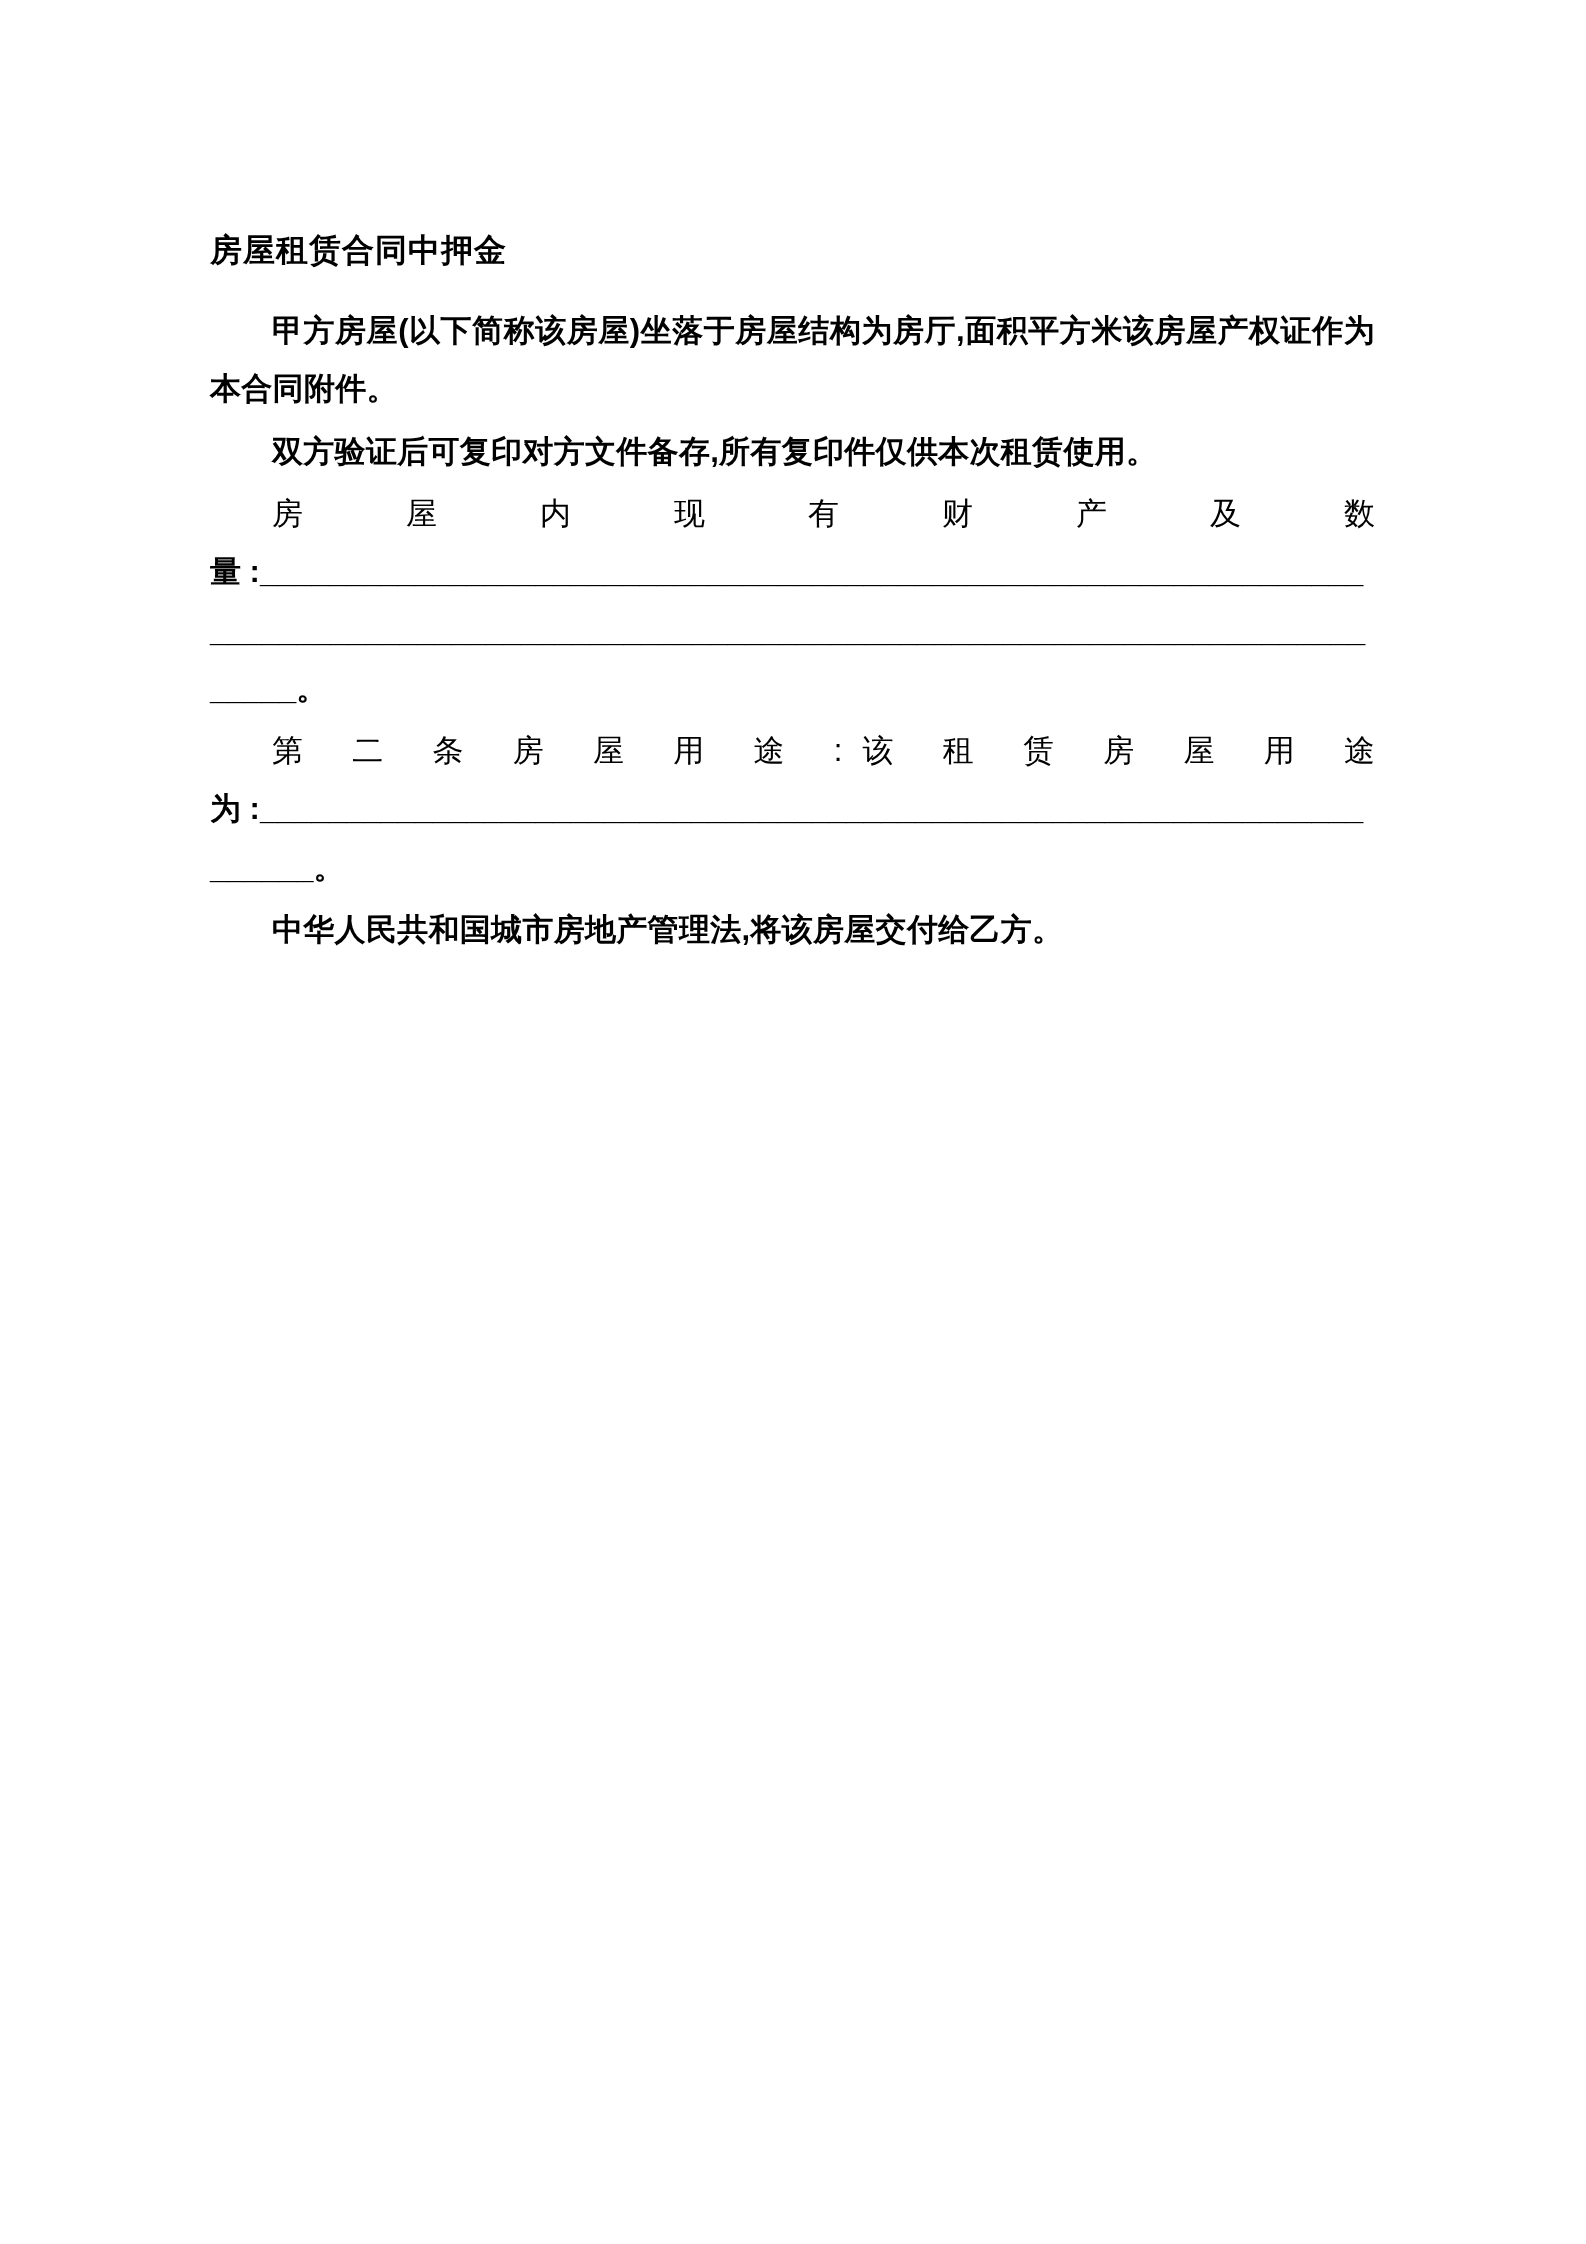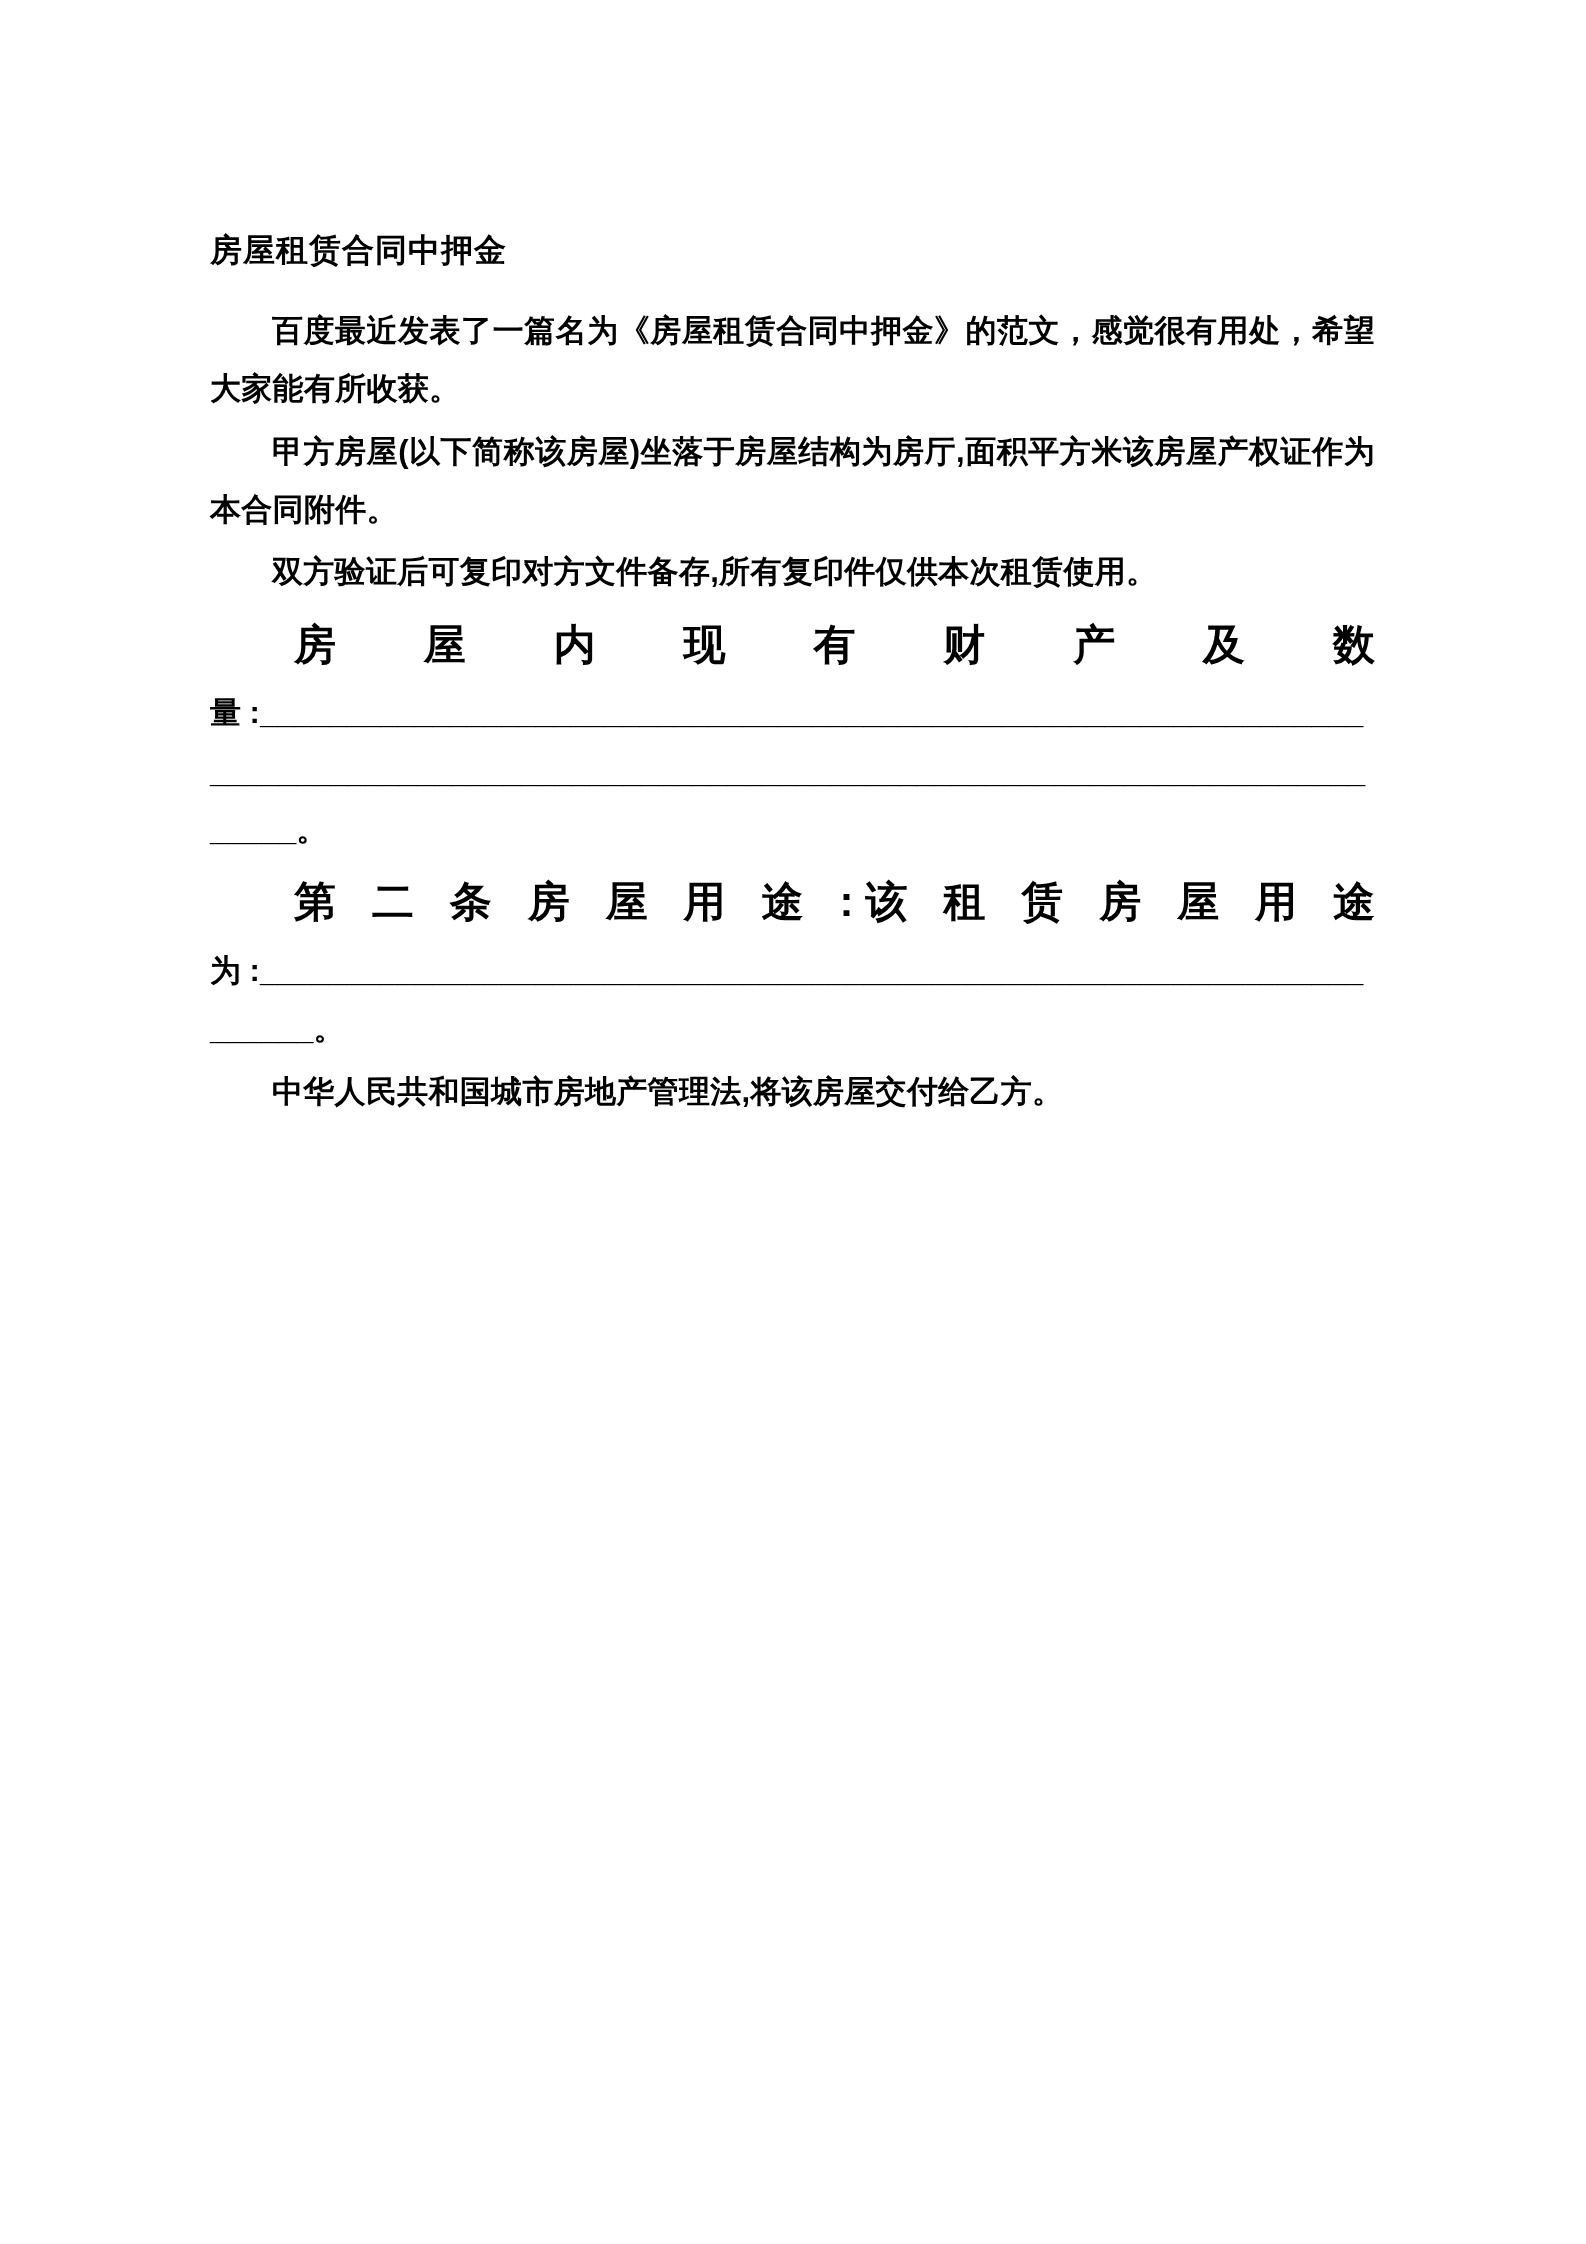--- a/index.html
+++ b/index.html
@@ -45,37 +45,36 @@
     font-size: 31px;
     line-height: 1.88;
     font-weight: bold;
     word-break: break-all;
     overflow-wrap: anywhere;
   }
   .par-block {
     margin: 0 0 4px 0;
   }
   .justify-spread-line {
-    font-size: 42px;
+    font-size: 31px;
     line-height: 1.88;
-    font-weight: bold;
+    font-weight: normal;
     text-align: justify;
     text-align-last: justify;
     text-indent: 2em;
   }
 </style>
 </head>
 <body>
 
 <div class="page">
   <div class="content">
 
     <div class="doc-title">房屋租赁合同中押金</div>
 
-    <p class="body-par">百度最近发表了一篇名为《房屋租赁合同中押金》的范文，感觉很有用处，希望大家能有所收获。</p>
 
 
     <p class="body-par">甲方房屋(以下简称该房屋)坐落于房屋结构为房厅,面积平方米该房屋产权证作为本合同附件。</p>
 
     <p class="body-par">双方验证后可复印对方文件备存,所有复印件仅供本次租赁使用。</p>
 
     <div class="par-block">
       <div class="justify-spread-line">房 屋 内 现 有 财 产 及 数</div>
       <div class="blankline"><span>量 :</span><span>________________________________________________________________________________________________________________________________________</span><span>。</span></div>
     </div>

